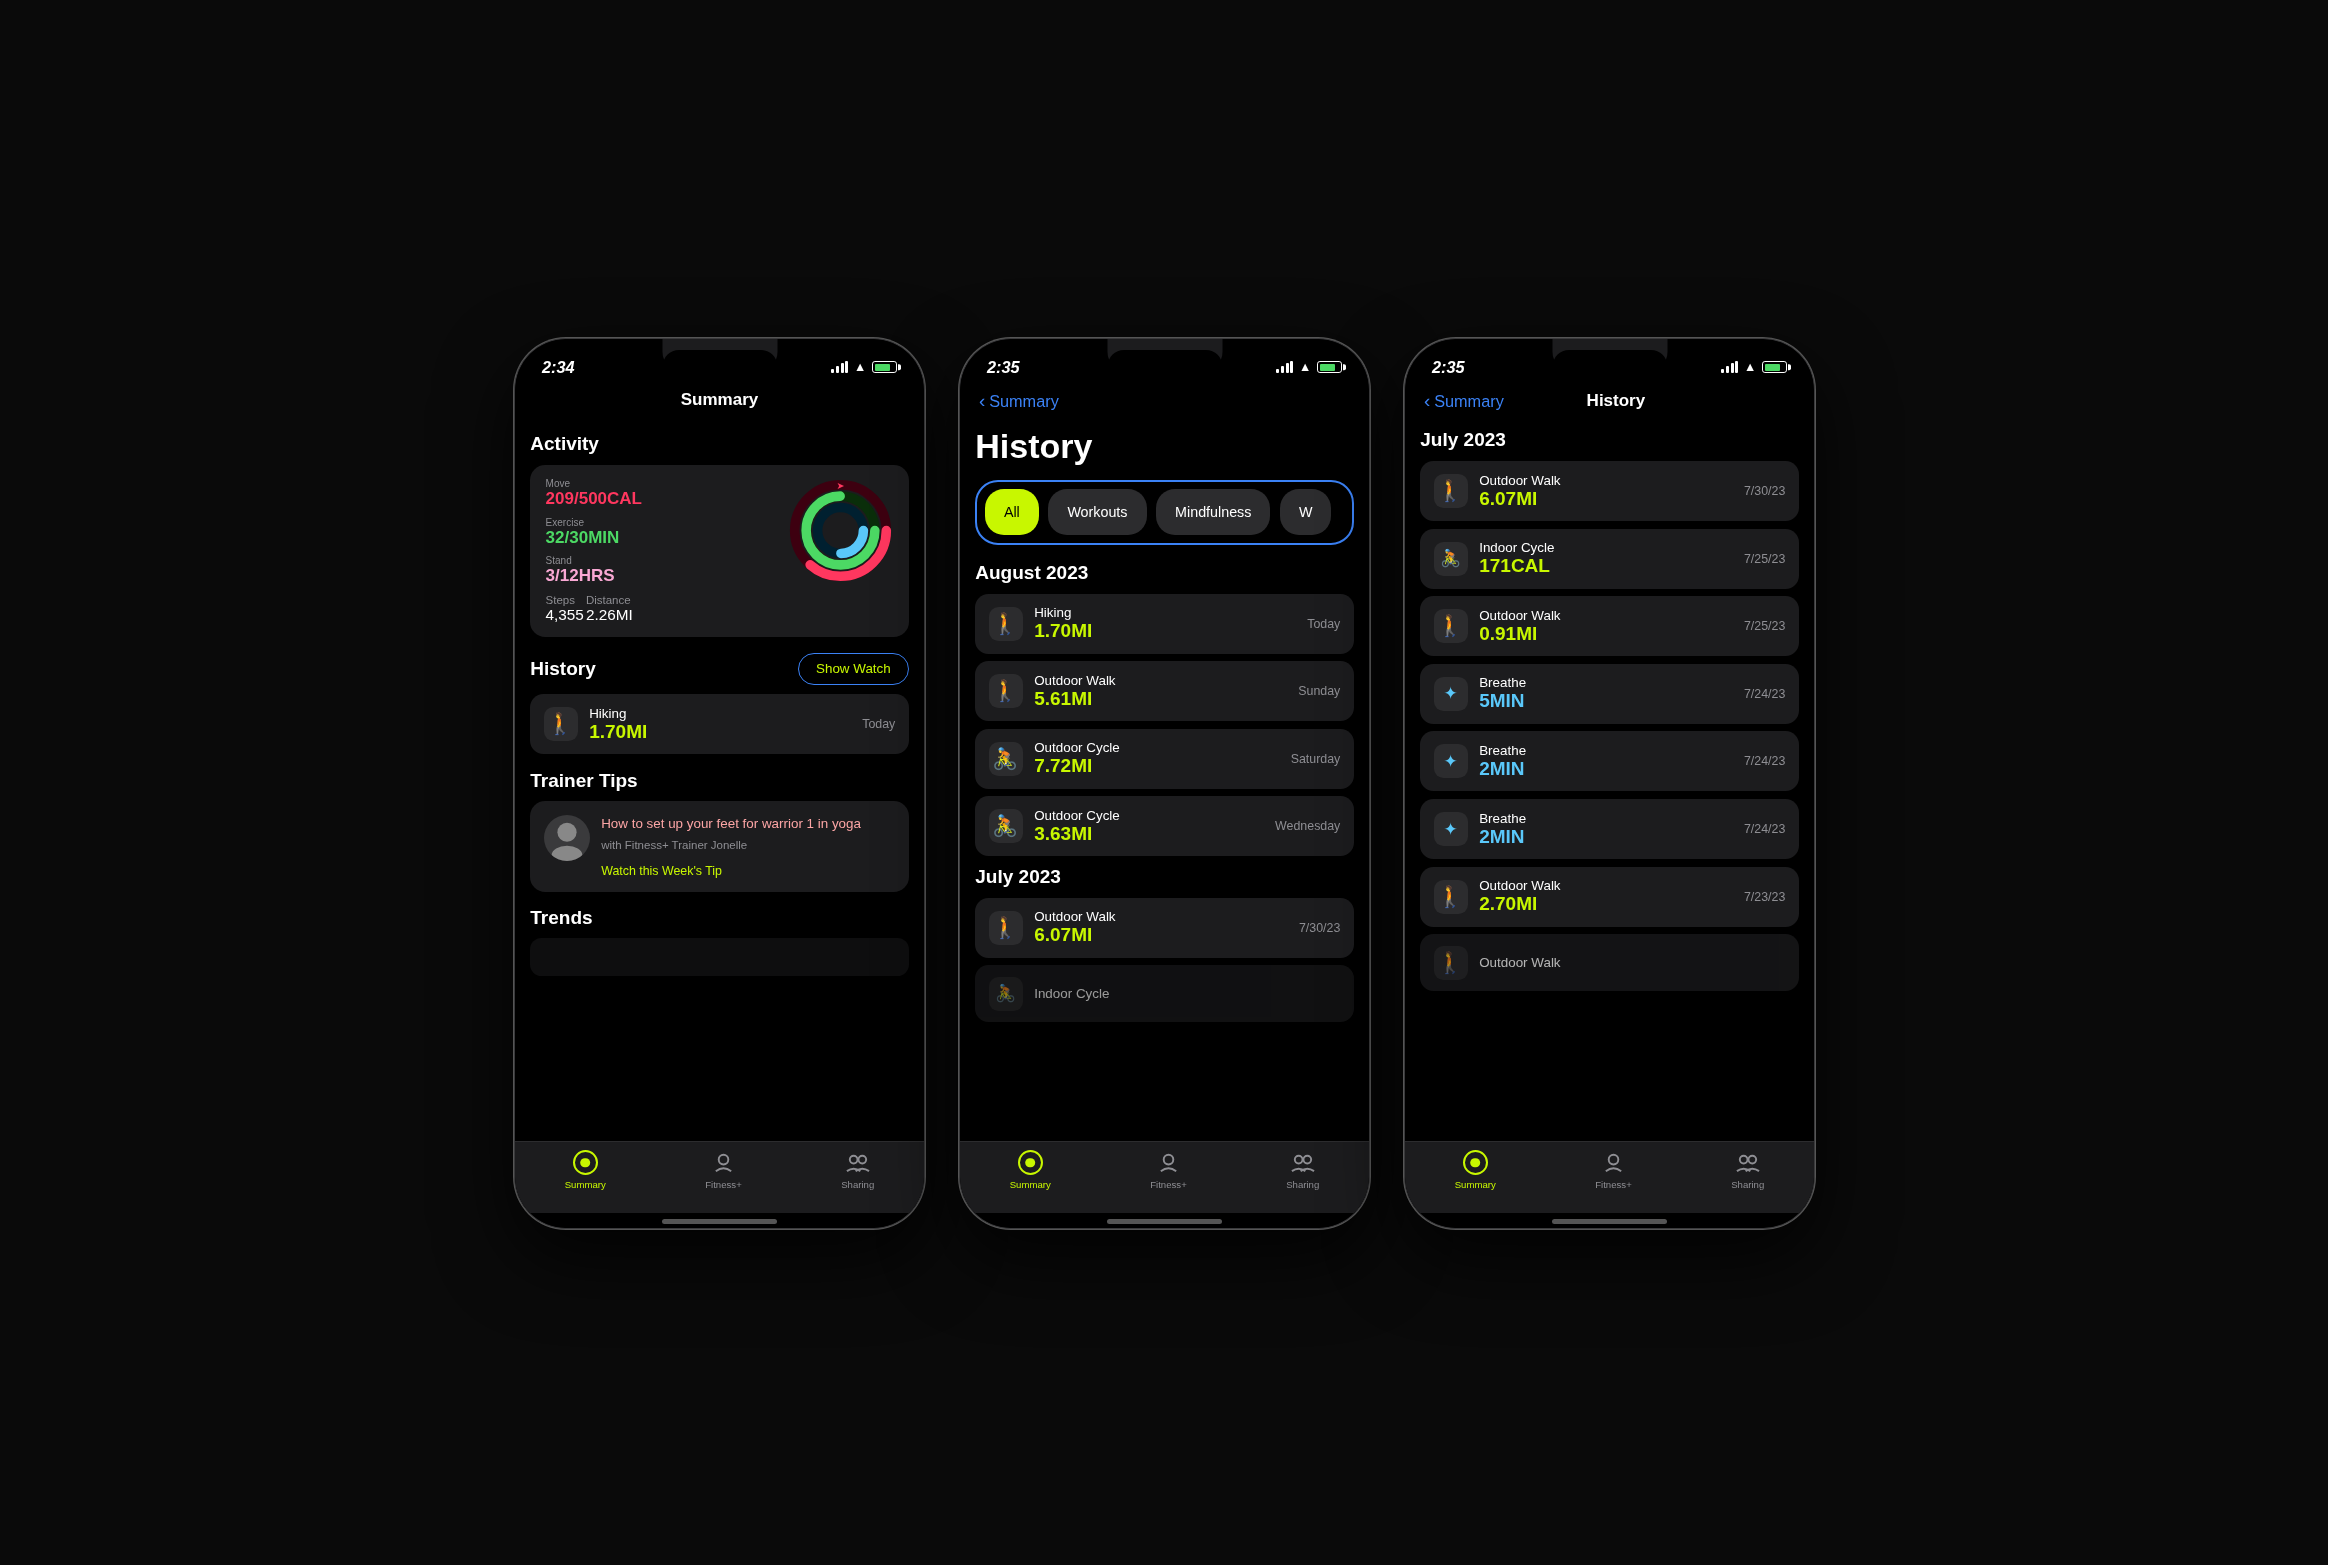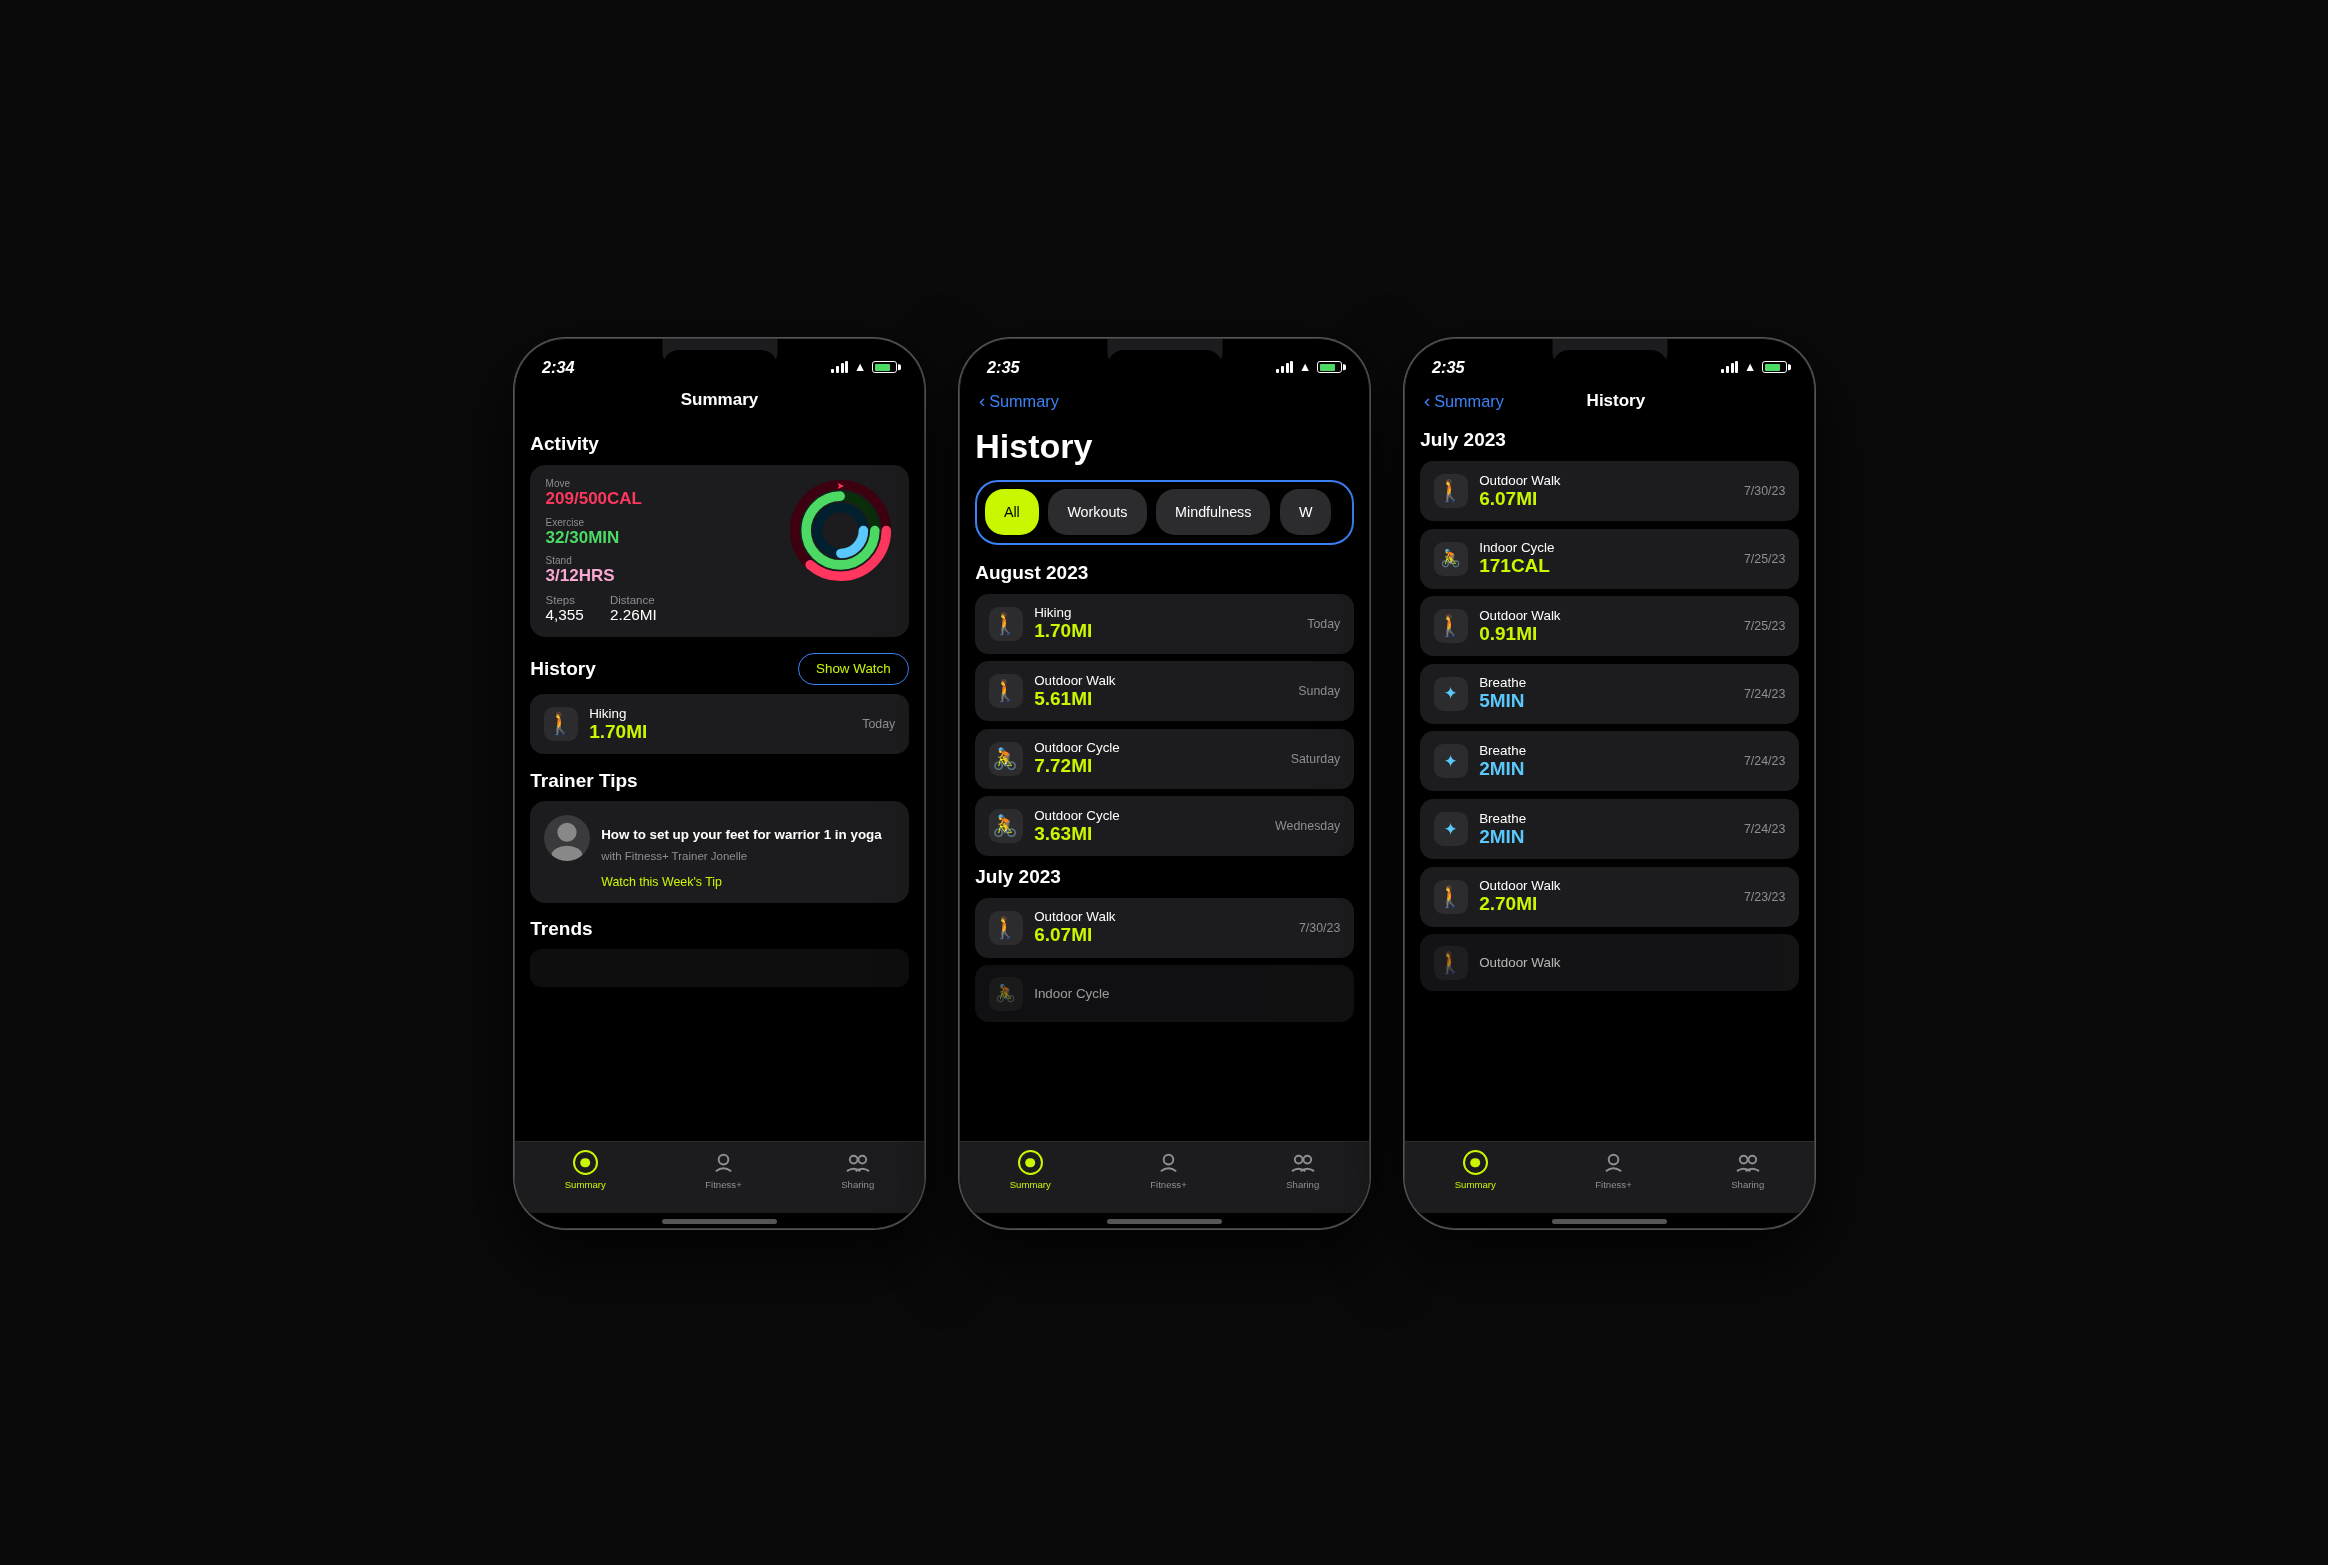--- a/index.html
+++ b/index.html
@@ -207,21 +207,21 @@
     .activity-stats {
       flex: 1;
     }
     .stat-row { margin-bottom: 7.6px; }
     .stat-label { font-size: 10px; color: #8e8e93; }
     .stat-move { font-size: 17px; font-weight: 700; color: #ff375f; }
     .stat-exercise { font-size: 17px; font-weight: 700; color: #4cd964; }
     .stat-stand { font-size: 17px; font-weight: 700; color: #f9a8d4; }
     .steps-distance {
       display: flex;
-      gap: 26px;
+      gap: 2px;
       margin-top: 7.6px;
     }
     .steps-item .label { font-size: 11.5px; color: #8e8e93; }
     .steps-item .value { font-size: 15.3px; color: #fff; font-weight: 500; }
 
     
     .ring-container {
       width: 105px;
       height: 105px;
       position: relative;
@@ -282,21 +282,21 @@
       margin-bottom: 7.6px;
     }
     .trainer-avatar {
       width: 46px;
       height: 46px;
       border-radius: 50%;
       background: #3a3a3c;
       flex-shrink: 0;
       overflow: hidden;
     }
-    .trainer-text .tip-title { font-size: 13.4px; color: #ffffff; font-weight: 700; line-height: 1.3; margin-top: 11px; }
+    .trainer-text .tip-title { font-size: 13.4px; color: #fca5a5; font-weight: 400; line-height: 1.3; }
     .trainer-text .tip-sub { font-size: 11.5px; color: #8e8e93; margin-top: 7px; }
     .trainer-text .tip-link { font-size: 12.4px; color: #c8f700; margin-top: 13px; display: block; }
 
     
     .history-big-title {
       font-size: 34px;
       font-weight: 800;
       color: #fff;
       margin: 7.6px 0 13.4px;
     }

